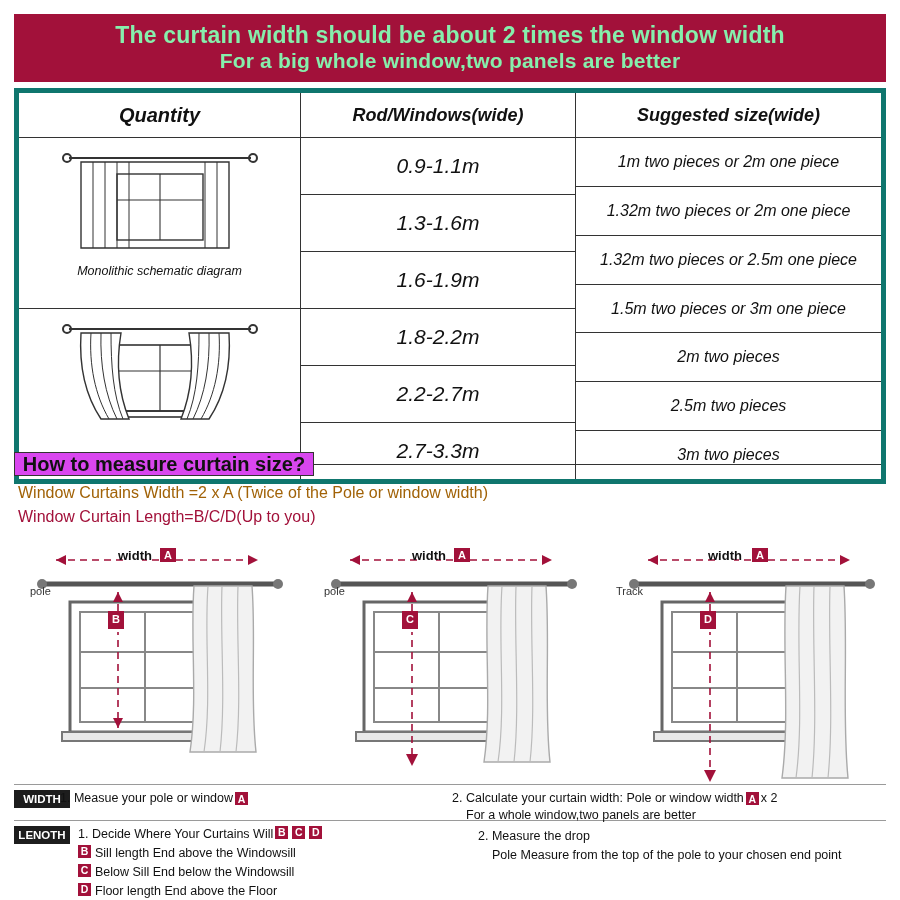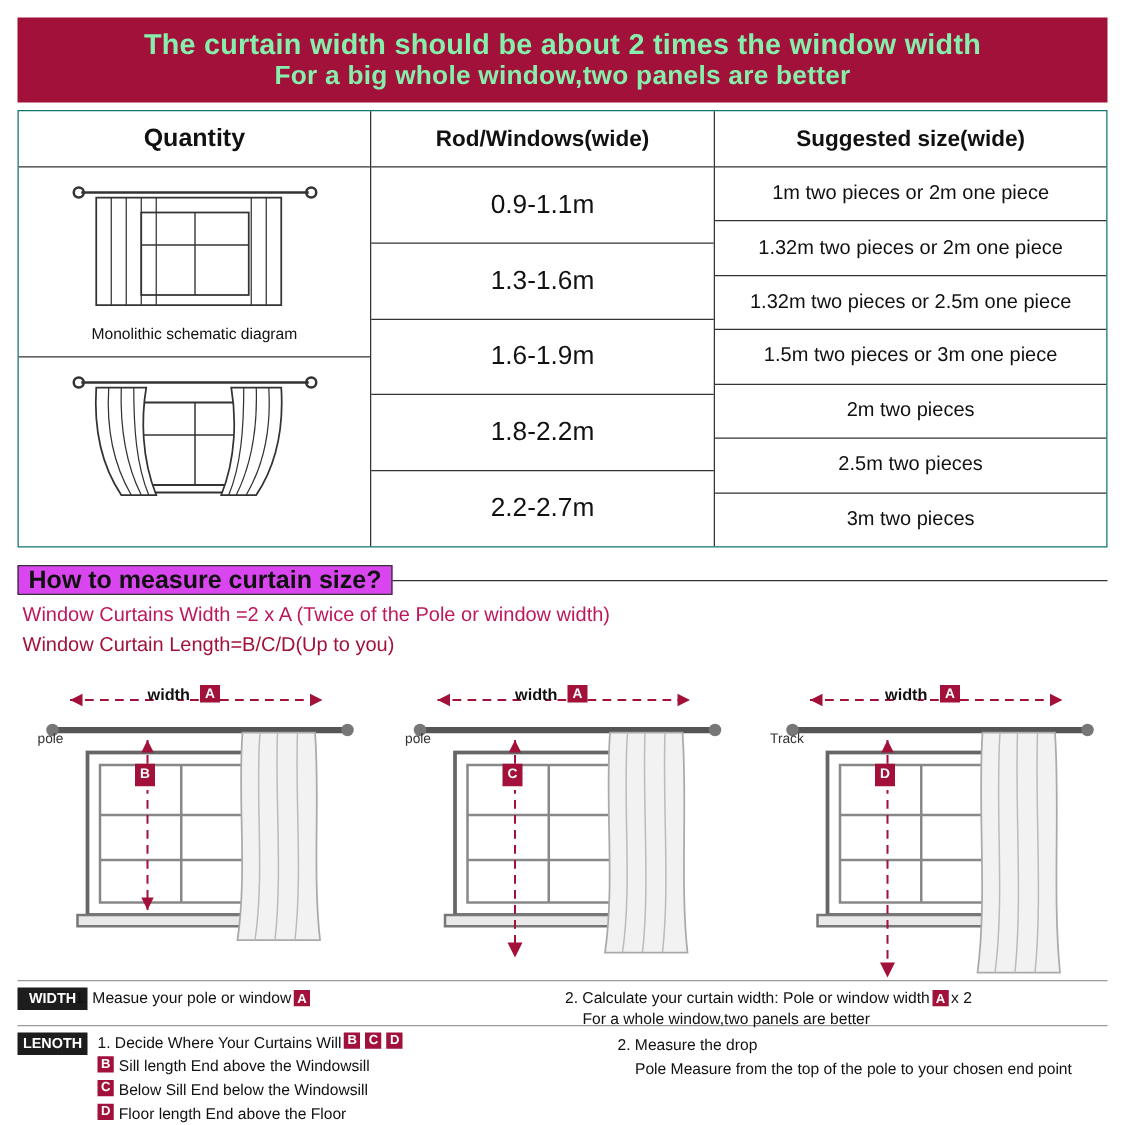--- a/index.html
+++ b/index.html
@@ -18,22 +18,22 @@
     position:absolute;left:14px;top:14px;width:872px;height:68px;
     background:#a2113a;color:#86efac;
     display:flex;flex-direction:column;align-items:center;justify-content:center;
     box-sizing:border-box;
   }
   .banner .l1{font-size:23px;font-weight:bold;letter-spacing:.2px;line-height:1.15;}
   .banner .l2{font-size:21px;font-weight:bold;letter-spacing:.2px;line-height:1.25;}
 
   
   .table{
-    position:absolute;left:14px;top:88px;width:872px;height:350px;
-    border:1px solid #0f766e;box-sizing:border-box;display:flex;
+    position:absolute;left:14px;top:88px;width:872px;height:396px;
+    border:5px solid #0f766e;box-sizing:border-box;display:flex;font-style:italic;
   }
   .col-qty{width:282px;border-right:1px solid #333;box-sizing:border-box;display:flex;flex-direction:column;}
   .qty-head{height:44px;display:flex;align-items:center;justify-content:center;
     font-size:20px;font-weight:bold;border-bottom:1px solid #333;}
   .qty-cell{flex:1;display:flex;flex-direction:column;align-items:center;justify-content:flex-start;
     padding-top:6px;box-sizing:border-box;}
   .qty-cell + .qty-cell{border-top:1px solid #333;}
   .qty-cap{font-size:12.5px;text-align:center;line-height:1.15;margin-top:2px;}
 
   .col-rod{width:275px;border-right:1px solid #333;box-sizing:border-box;display:flex;flex-direction:column;}
@@ -46,21 +46,21 @@
   .td + .td{border-top:1px solid #333;}
 
   
   .howto{
     position:absolute;left:14px;top:452px;width:300px;height:24px;
     border:1px solid #333;background:#d946ef;
     display:flex;align-items:center;justify-content:center;
     font-size:20px;font-weight:bold;box-sizing:border-box;
   }
   .howline{position:absolute;left:14px;top:464px;width:872px;height:1px;background:#333;z-index:-1;}
-  .fml1{position:absolute;left:18px;top:484px;font-size:16px;color:#be185d;}
+  .fml1{position:absolute;left:18px;top:484px;font-size:16px;color:#a16207;}
   .fml2{position:absolute;left:18px;top:508px;font-size:16px;color:#a2113a;}
 
   
   .diagrams{position:absolute;left:8px;top:538px;width:884px;height:250px;display:flex;}
   .dia{position:relative;width:294px;height:250px;}
 
   .labelbox{
     background:#a2113a;color:#fff;font-size:11px;font-weight:bold;
     padding:1px 4px;display:inline-block;line-height:1.1;
   }
@@ -151,20 +151,21 @@
       </div>
     </div>
 
     <div class="col-rod">
       <div class="th">Rod/Windows(wide)</div>
       <div class="td">0.9-1.1m</div>
       <div class="td">1.3-1.6m</div>
       <div class="td">1.6-1.9m</div>
       <div class="td">1.8-2.2m</div>
       <div class="td">2.2-2.7m</div>
+      <div class="td">2.7-3.3m</div>
     </div>
 
     <div class="col-sug">
       <div class="th">Suggested size(wide)</div>
       <div class="td">1m two pieces or 2m one piece</div>
       <div class="td">1.32m two pieces or 2m one piece</div>
       <div class="td">1.32m two pieces or 2.5m one piece</div>
       <div class="td">1.5m two pieces or 3m one piece</div>
       <div class="td">2m two pieces</div>
       <div class="td">2.5m two pieces</div>
@@ -312,18 +313,18 @@
     <div class="legrow" style="margin-top:2px;">
       <span class="sqd">C</span>
       <span>Below Sill End below the Windowsill</span>
     </div>
     <div class="legrow" style="margin-top:2px;">
       <span class="sqd">D</span>
       <span>Floor length End above the Floor</span>
     </div>
   </div>
 
-  <div class="bl" style="left:494px;top:828px;">
+  <div class="bl" style="left:478px;top:828px;">
     <div>2.  Measure the drop</div>
     <div style="margin-left:14px;margin-top:2px;">Pole Measure from the top of the pole to your chosen end point</div>
   </div>
 
 </div>
 
 </body></html>

